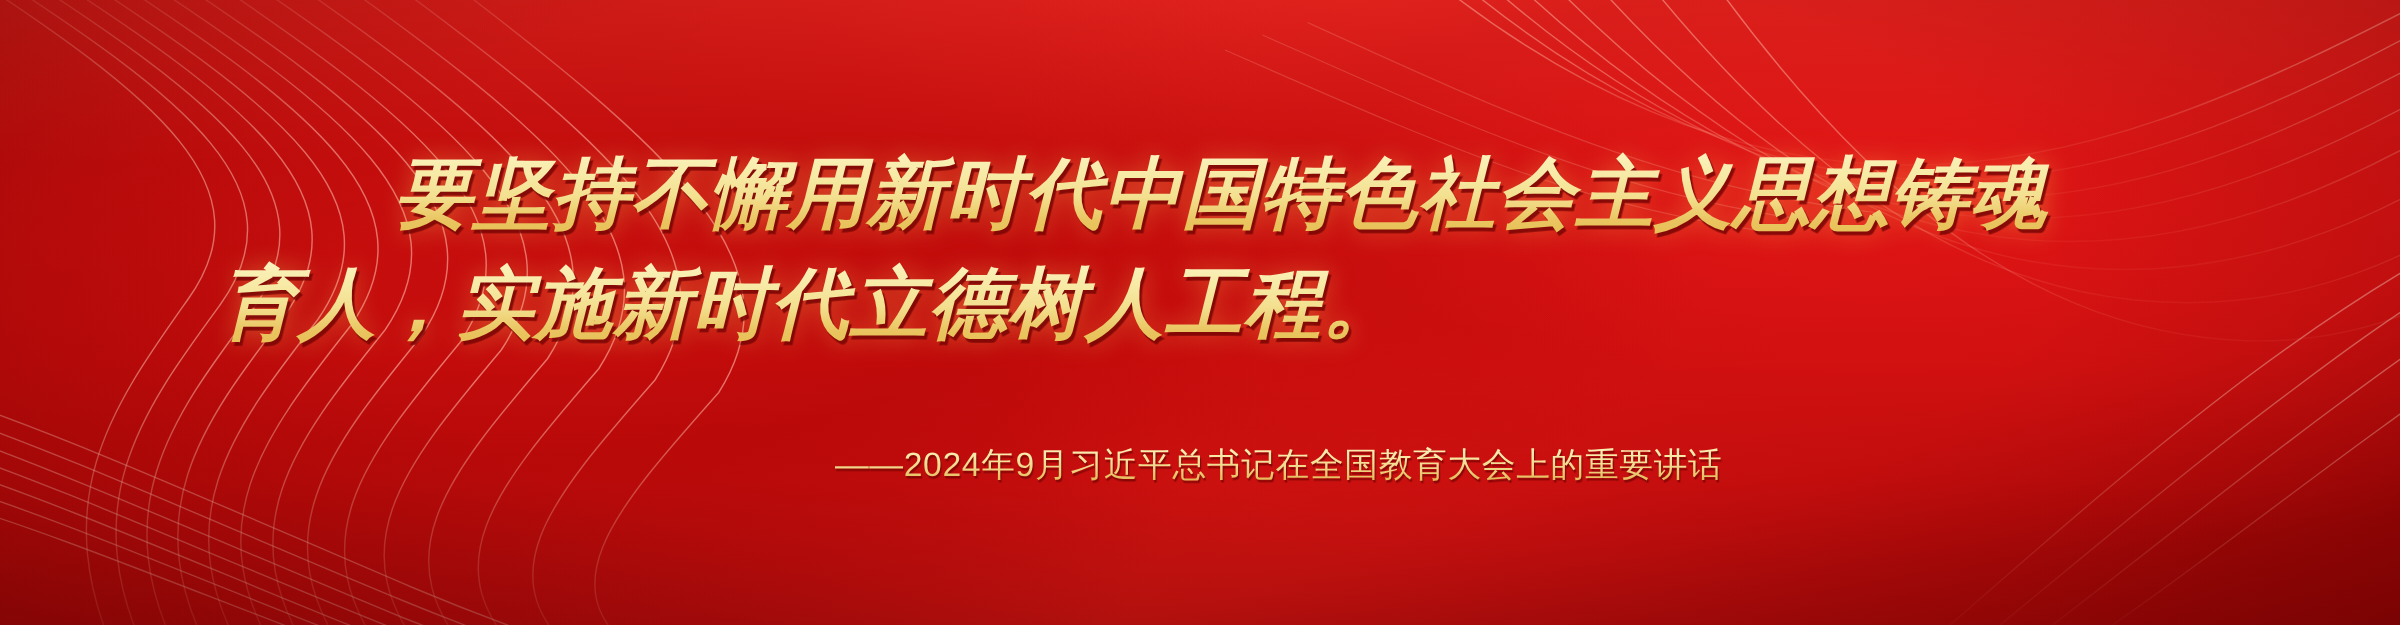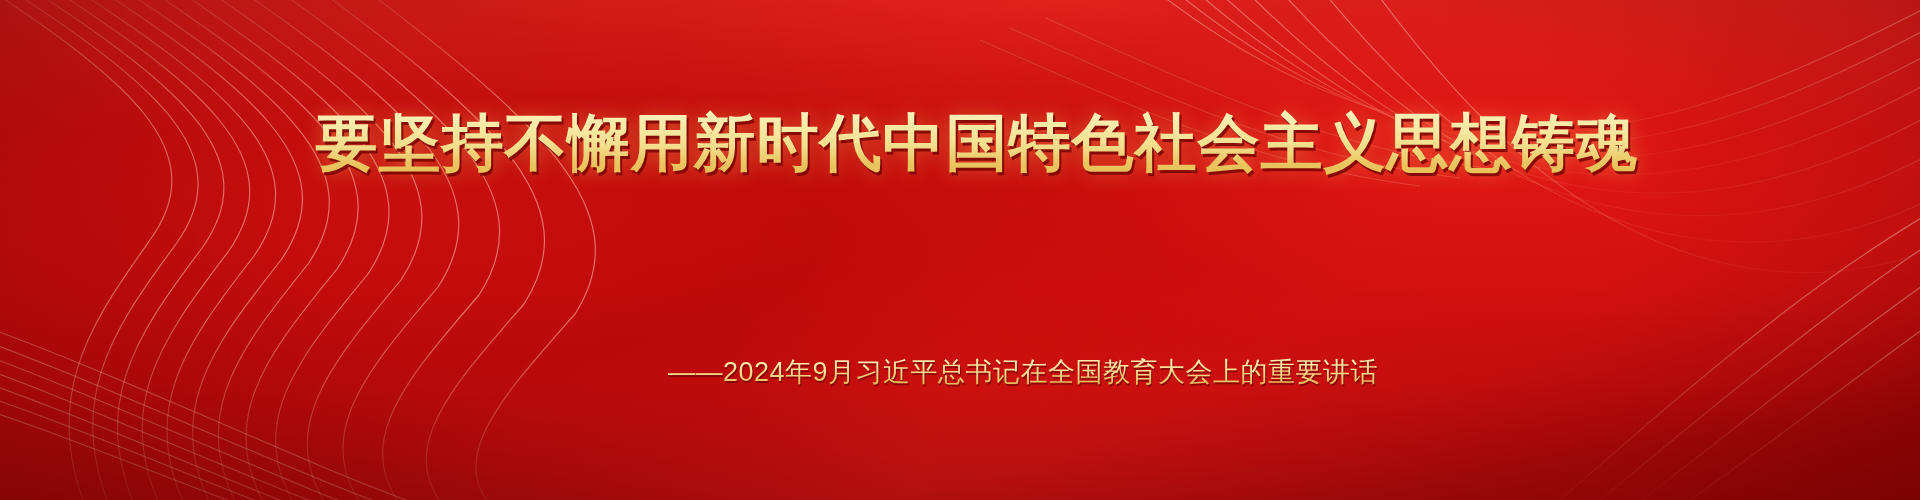--- a/index.html
+++ b/index.html
@@ -47,22 +47,23 @@
   
   .content {
     position: absolute;
     inset: 0;
     z-index: 5;
   }
 
   .headline {
     position: absolute;
     left: 0; right: 0;
-    top: 99px;
+    top: 112px;
     text-align: center;
+    font-style: italic;
   }
   .hl-line {
     font-size: 62px;
     line-height: 88px;
     font-weight: 700;
     letter-spacing: 1px;
     white-space: nowrap;
     background: linear-gradient(180deg, #fdf6c9 0%, #f7eaa6 32%, #f3df8e 52%, #e9c45f 74%, #e7bb49 100%);
     -webkit-background-clip: text;
     background-clip: text;
@@ -173,18 +174,19 @@
   </div>
 
   <div class="sheen-top"></div>
   <div class="sheen-bottom"></div>
   <div class="vignette"></div>
 
   <div class="content">
 
     <div class="headline">
       <div class="hl-line hl-line-1">要坚持不懈用新时代中国特色社会主义思想铸魂</div>
+      <div class="hl-line hl-line-2">育人，实施新时代立德树人工程。</div>
     </div>
 
     <div class="attribution">——2024年9月习近平总书记在全国教育大会上的重要讲话</div>
 
   </div>
 </div>
 
 </body></html>

